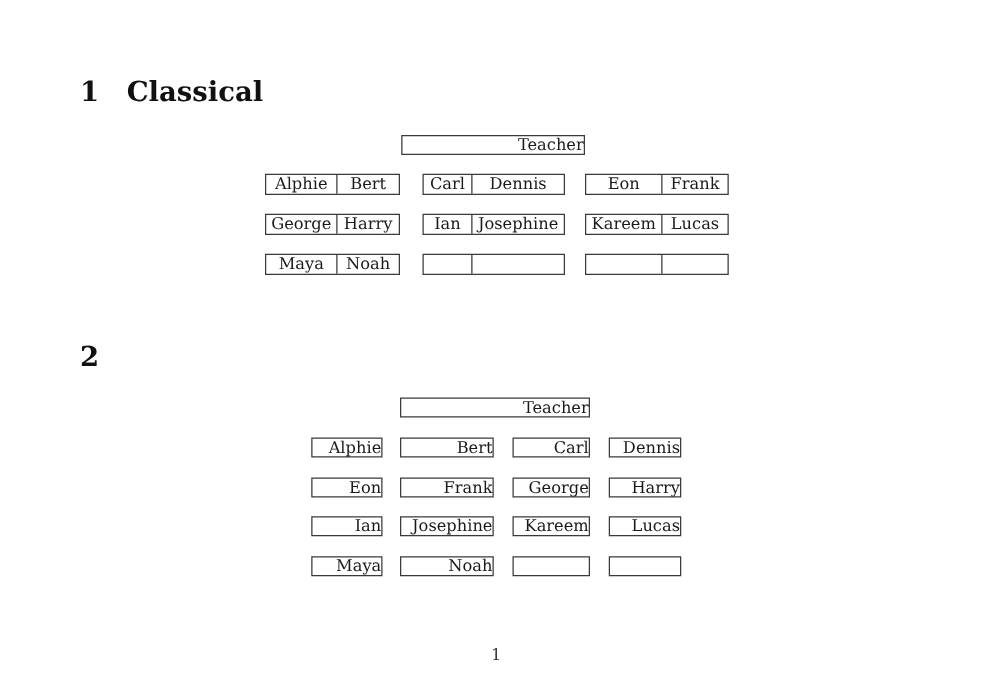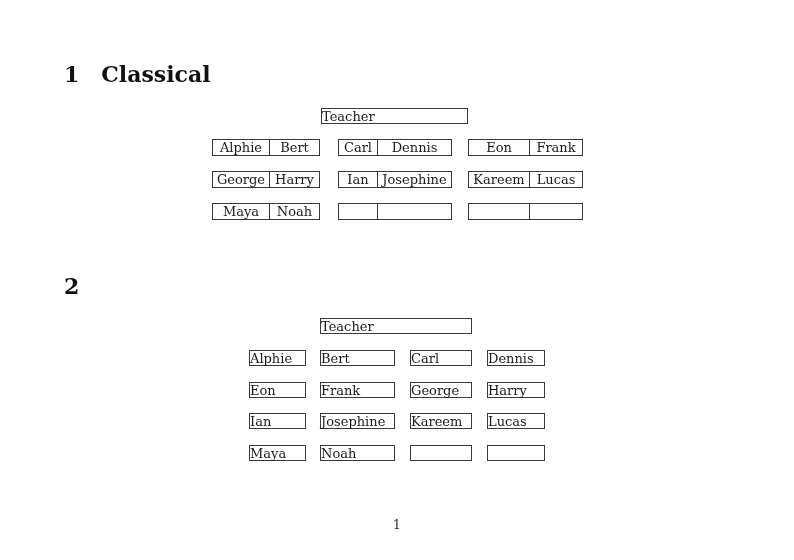--- a/index.html
+++ b/index.html
@@ -22,24 +22,25 @@
     color: #111111;
   }
   .heading .num { margin-right: 22px; }
   .box {
     position: absolute;
     box-sizing: border-box;
     border: 1px solid #3a3a3a;
     background: #ffffff;
     display: flex;
     align-items: center;
-    justify-content: flex-start;
+    justify-content: flex-end;
     font-size: 13px;
     line-height: 1;
     white-space: nowrap;
+    padding-left: 21px;
   }
   .duo { justify-content: flex-start; padding: 0; }
   .duo .cell {
     box-sizing: border-box;
     height: 100%;
     display: flex;
     align-items: center;
     justify-content: center;
     white-space: nowrap;
   }

